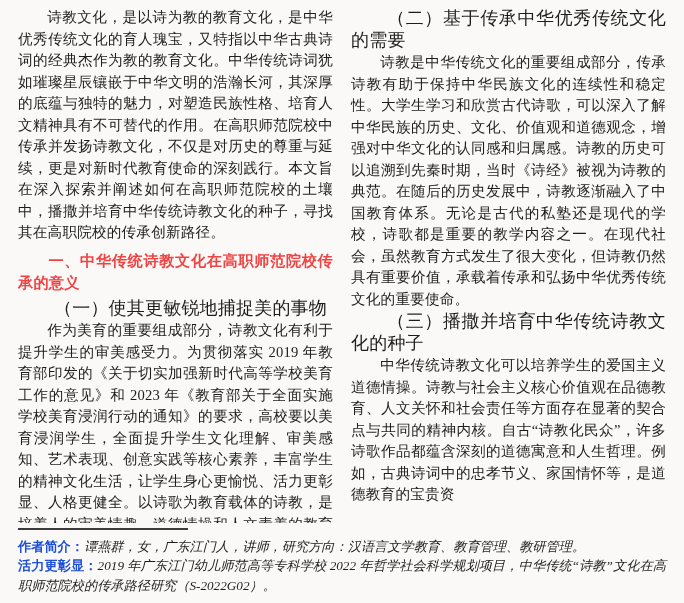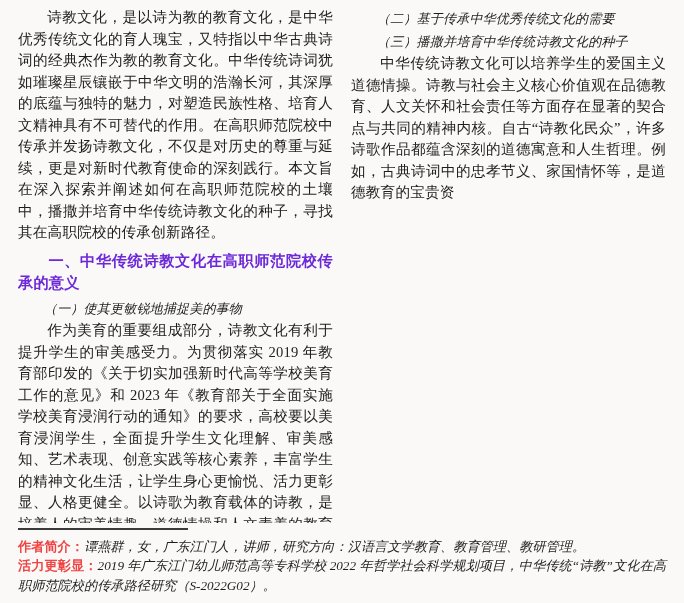--- a/index.html
+++ b/index.html
@@ -34,25 +34,24 @@
   p.body { text-align: justify; }
   .indent { text-indent: 2em; }
   h2.heading {
     font-family: "Liberation Sans", "DejaVu Sans", sans-serif;
     font-weight: bold;
     font-size: 15.2px;
     line-height: 22px;
     text-indent: 2em;
     text-align: justify;
     margin: 6px 0 4px 0;
-    color: #6d28d9;
+    color: #ef4444;
   }
   p.subheading {
-    font-style: italic;
-    font-size: 13px;
+    font-size: 18px;
     line-height: 21.5px;
     text-indent: 2em;
     margin: 1px 0;
   }
   sup.fnref {
     font-size: 9px;
     line-height: 0;
     vertical-align: super;
     letter-spacing: 0;
   }
@@ -68,39 +67,40 @@
   }
   .fn-line {
     font-size: 13.2px;
     line-height: 19.5px;
     text-align: justify;
   }
   .fn-label {
     font-family: "Liberation Sans", "DejaVu Sans", sans-serif;
     font-weight: bold;
     font-style: normal;
-    color: #ef4444;
+    color: #1d4ed8;
   }
   .fn-text { font-style: italic; }
 </style>
 </head>
 <body>
 
 <div class="page">
   <div class="columns">
 
     <div class="col">
       <p class="body indent">诗教文化，是以诗为教的教育文化，是中华优秀传统文化的育人瑰宝，又特指以中华古典诗词的经典杰作为教的教育文化。中华传统诗词犹如璀璨星辰镶嵌于中华文明的浩瀚长河，其深厚的底蕴与独特的魅力，对塑造民族性格、培育人文精神具有不可替代的作用。在高职师范院校中传承并发扬诗教文化，不仅是对历史的尊重与延续，更是对新时代教育使命的深刻践行。本文旨在深入探索并阐述如何在高职师范院校的土壤中，播撒并培育中华传统诗教文化的种子，寻找其在高职院校的传承创新路径。</p>
       <h2 class="heading">一、中华传统诗教文化在高职师范院校传承的意义</h2>
       <p class="subheading">（一）使其更敏锐地捕捉美的事物</p>
       <p class="body indent">作为美育的重要组成部分，诗教文化有利于提升学生的审美感受力。为贯彻落实 2019 年教育部印发的《关于切实加强新时代高等学校美育工作的意见》和 2023 年《教育部关于全面实施学校美育浸润行动的通知》的要求，高校要以美育浸润学生，全面提升学生文化理解、审美感知、艺术表现、创意实践等核心素养，丰富学生的精神文化生活，让学生身心更愉悦、活力更彰显、人格更健全。以诗歌为教育载体的诗教，是培养人的审美情趣、道德情操和人文素养的教育方式，对高校美育具有深远意义。诗歌</p>
     </div>
 
     <div class="col">
       <p class="subheading">（二）基于传承中华优秀传统文化的需要</p>
+      <p class="body indent">诗教是中华传统文化的重要组成部分，传承诗教有助于保持中华民族文化的连续性和稳定性。大学生学习和欣赏古代诗歌，可以深入了解中华民族的历史、文化、价值观和道德观念，增强对中华文化的认同感和归属感。诗教的历史可以追溯到先秦时期，当时《诗经》被视为诗教的典范。在随后的历史发展中，诗教逐渐融入了中国教育体系。无论是古代的私塾还是现代的学校，诗歌都是重要的教学内容之一。在现代社会，虽然教育方式发生了很大变化，但诗教仍然具有重要价值，承载着传承和弘扬中华优秀传统文化的重要使命。</p>
       <p class="subheading">（三）播撒并培育中华传统诗教文化的种子</p>
       <p class="body indent">中华传统诗教文化可以培养学生的爱国主义道德情操。诗教与社会主义核心价值观在品德教育、人文关怀和社会责任等方面存在显著的契合点与共同的精神内核。自古“诗教化民众”，许多诗歌作品都蕴含深刻的道德寓意和人生哲理。例如，古典诗词中的忠孝节义、家国情怀等，是道德教育的宝贵资</p>
     </div>
 
   </div>
 
   <div class="footnote">
     <div class="fn-rule"></div>
     <p class="fn-line"><span class="fn-label">作者简介：</span><span class="fn-text">谭燕群，女，广东江门人，讲师，研究方向：汉语言文学教育、教育管理、教研管理。</span></p>
     <p class="fn-line"><span class="fn-label">活力更彰显：</span><span class="fn-text">2019 年广东江门幼儿师范高等专科学校 2022 年哲学社会科学规划项目，中华传统“诗教”文化在高职师范院校的传承路径研究（S-2022G02）。</span></p>

